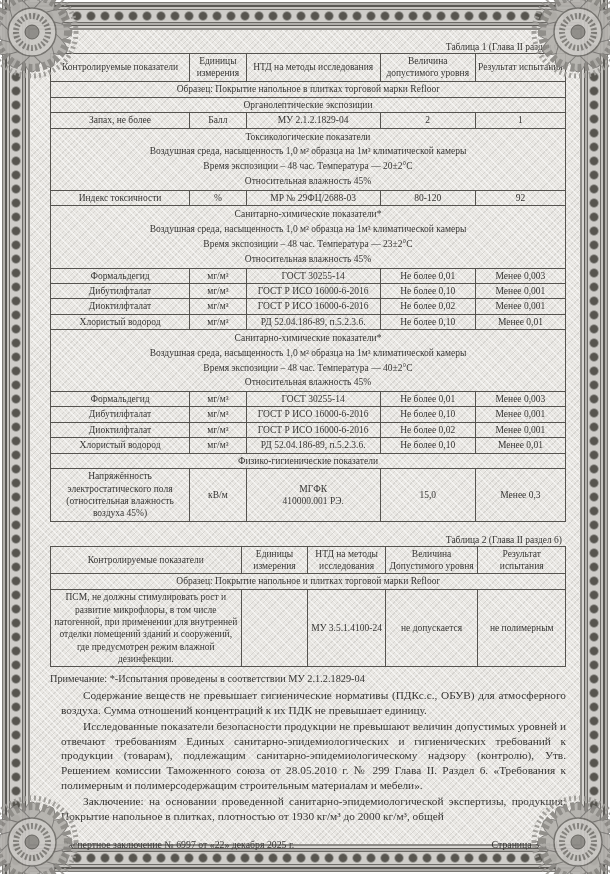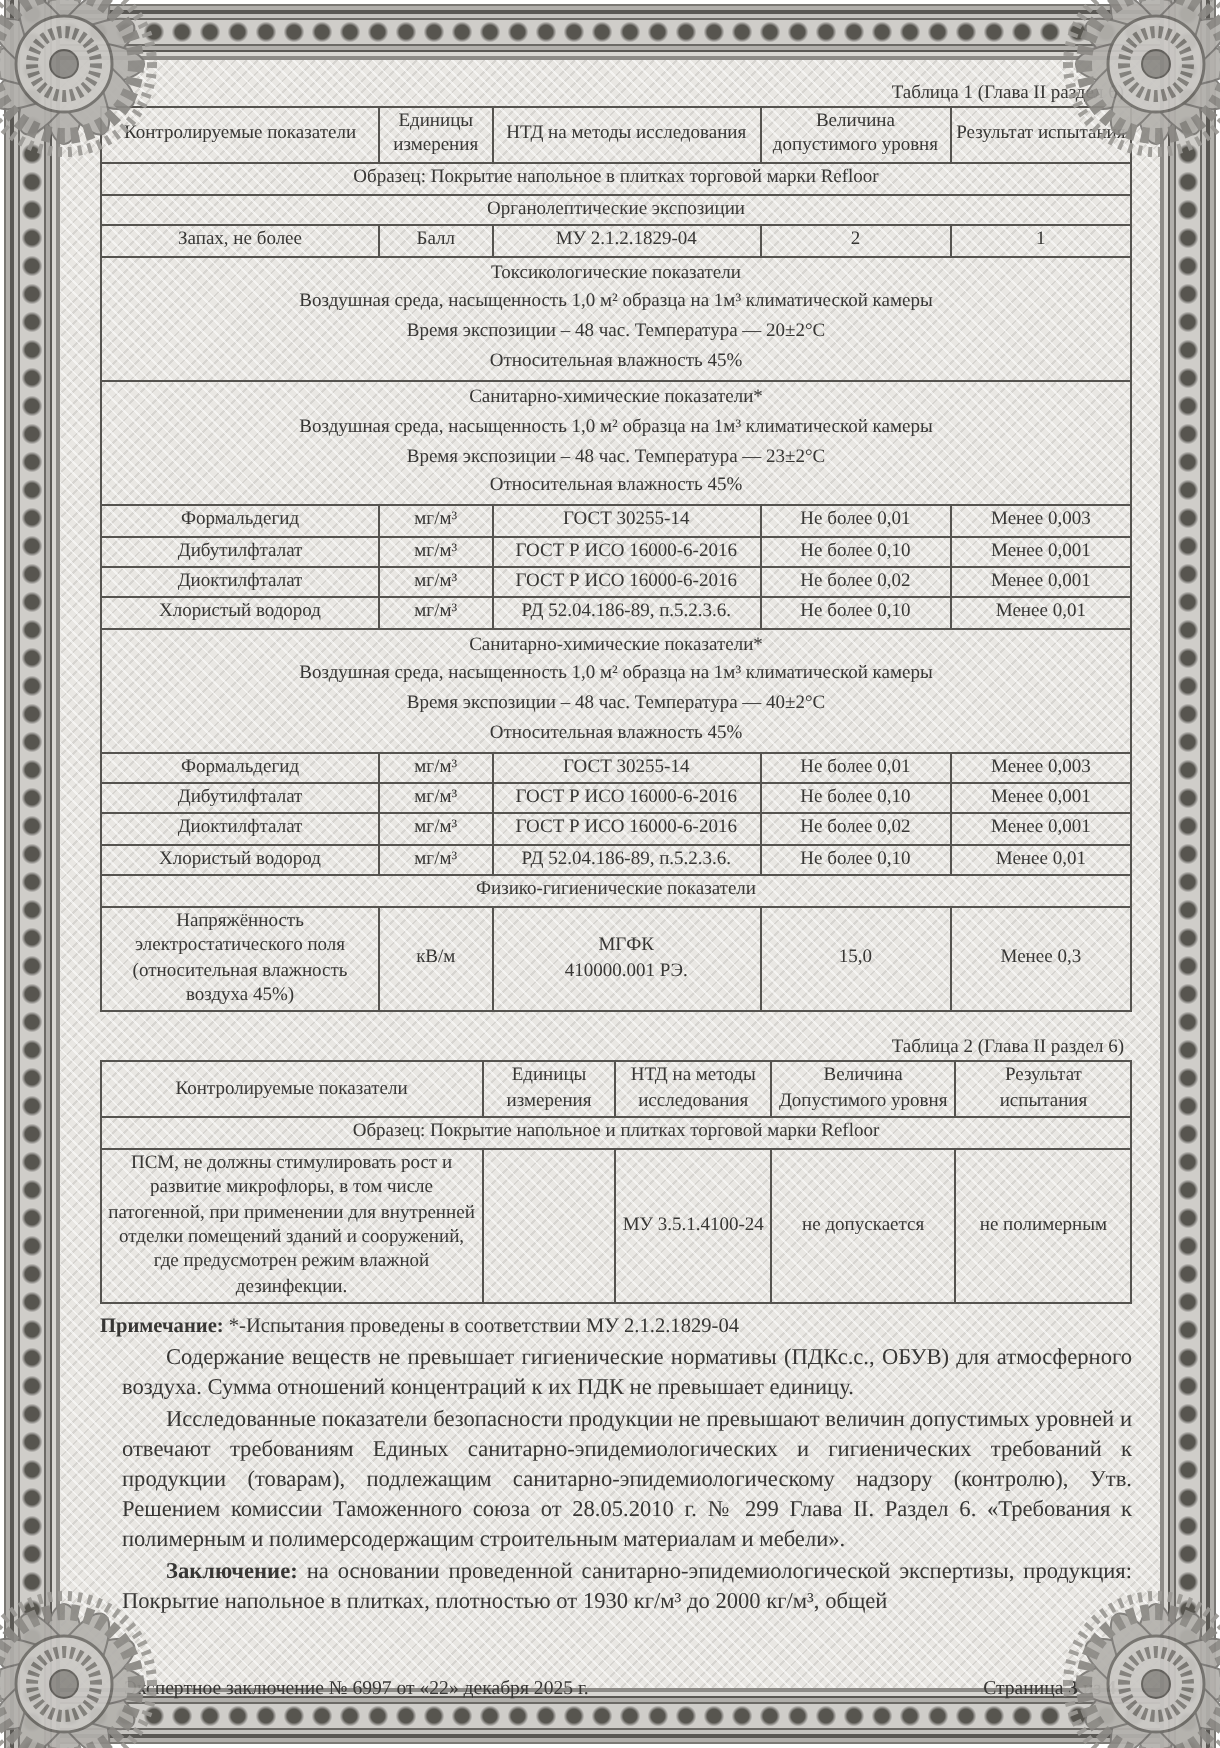--- a/index.html
+++ b/index.html
@@ -47,21 +47,21 @@
   .tcaption { font-size:9.5px; text-align:right; padding-right:4px; margin-bottom:1px; }
   table { border-collapse:collapse; width:100%; table-layout:fixed;padding-left:35px; }
   td { border:1px solid #55534f; padding:1px 2px; font-size:9.5px; line-height:1.3;
        text-align:center; vertical-align:middle; word-wrap:break-word; }
   .sect td, .sect4 td { line-height:1.35;margin-left:20px; }
   .sect4 div { padding:1px 0; }
   .t2 { margin-top:1px; }
   
   .paras { margin-top:5px; font-size:11.3px; line-height:1.32; text-align:justify; }
   .note { font-size:10.3px; text-align:left; margin-bottom:2px; }
-  .b { font-weight:bold; }
+  .b { font-weight:normal; }
   .p-ind { text-indent:22px; margin:0 0 1px 11px; }
   
   .footer { position:absolute; z-index:3; left:62px; right:52px; bottom:24px;
             display:flex; justify-content:space-between; font-size:9.8px; }
 </style>
 </head>
 <body>
 
 <div class="page">
 
@@ -181,20 +181,27 @@
         <td>1</td>
       </tr>
       <tr class="sect4">
             <td colspan="5">
         <div>Токсикологические показатели</div>
         <div>Воздушная среда, насыщенность 1,0 м² образца на 1м³  климатической камеры</div>
         <div>Время экспозиции – 48 час. Температура — 20±2°С</div>
         <div>Относительная влажность 45%</div>
       </td>
           </tr>
+      <tr>
+        <td>Индекс токсичности</td>
+        <td>%</td>
+        <td>МР № 29ФЦ/2688-03</td>
+        <td>80-120</td>
+        <td>92</td>
+      </tr>
       <tr class="sect4">
             <td colspan="5">
         <div>Санитарно-химические показатели*</div>
         <div>Воздушная среда, насыщенность 1,0 м² образца на 1м³  климатической камеры</div>
         <div>Время экспозиции – 48 час. Температура — 23±2°С</div>
         <div>Относительная влажность 45%</div>
       </td>
           </tr>
       <tr>
         <td>Формальдегид</td>

